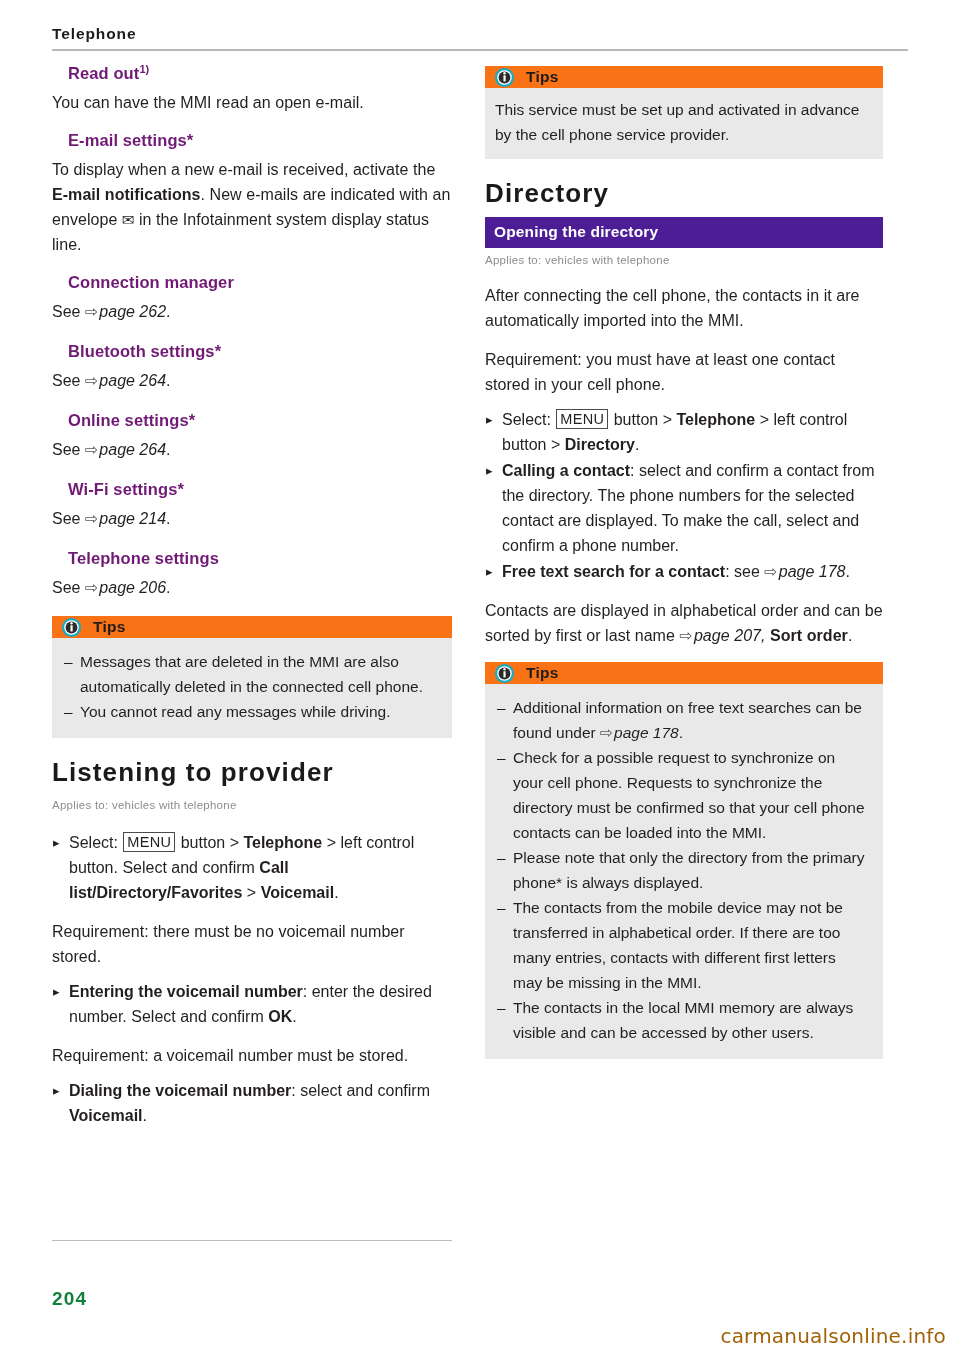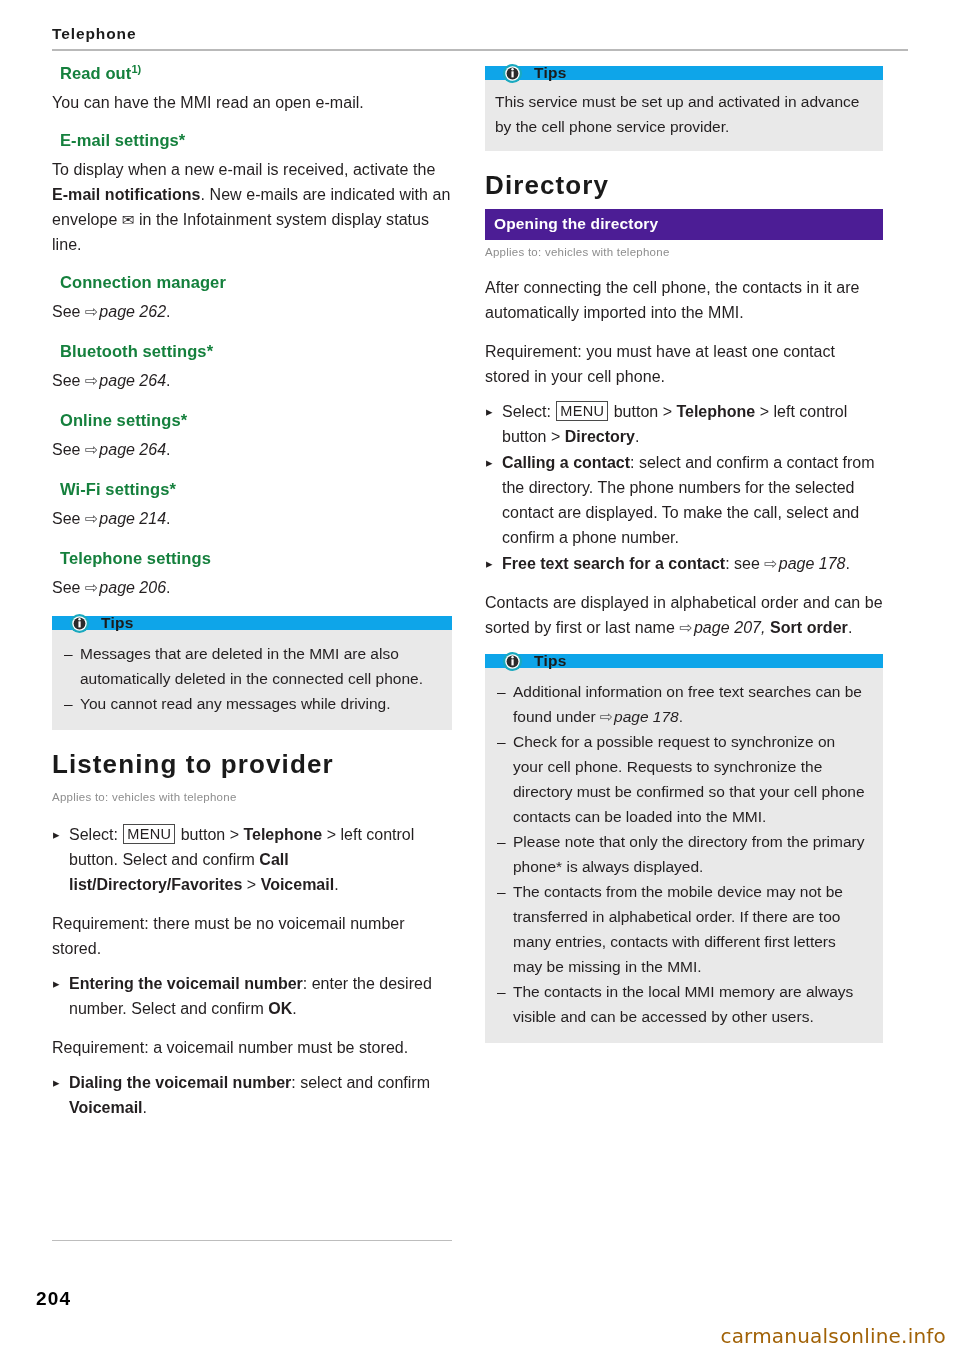--- a/index.html
+++ b/index.html
@@ -56,23 +56,23 @@
     position: absolute;
     top: 0;
   }
   .col-left  { left: 52px;  width: 400px; }
   .col-right { left: 485px; width: 398px; }
 
   
   .h-sub {
     font-size: 16.5px;
     font-weight: 700;
-    color: #15803d;
+    color: #701a75;
     line-height: 22px;
-    margin: 0 0 6px 8px;
+    margin: 0 0 6px 16px;
     letter-spacing: 0.1px;
   }
   .h-sub sup {
     font-size: 11px;
     font-weight: 700;
     vertical-align: super;
     line-height: 0;
   }
   p.body {
     font-size: 16px;
@@ -192,25 +192,25 @@
     font-size: 15px;
     letter-spacing: 0;
   }
 
   
   .tipbox {
     background: #e9e9e9;
     margin: 4px 0 18px 0;
   }
   .tipbox .tip-head {
-    background: #0ea5e9;
-    height: 14px;
+    background: #f97316;
+    height: 22px;
     display: flex;
     align-items: center;
-    padding-left: 17px;
+    padding-left: 9px;
   }
   .tipbox .tip-head .label {
     font-size: 15.5px;
     font-weight: 700;
     color: #1c1c1c;
     margin-left: 11px;
     letter-spacing: 0.3px;
   }
   .info-icon {
     width: 21px;
@@ -249,26 +249,26 @@
   }
   .footnote sup {
     font-size: 9px;
     vertical-align: super;
     line-height: 0;
     margin-right: 8px;
   }
 
   .page-number {
     position: absolute;
-    left: 36px;
+    left: 52px;
     top: 1288px;
     font-size: 19px;
     font-weight: 700;
     letter-spacing: 1.2px;
-    color: #000000;
+    color: #15803d;
   }
 
   .watermark {
     position: absolute;
     right: 14px;
     bottom: 10px;
     font-size: 20px;
     color: #a16207;
     letter-spacing: 0.2px;
     font-family: "DejaVu Sans", sans-serif;

